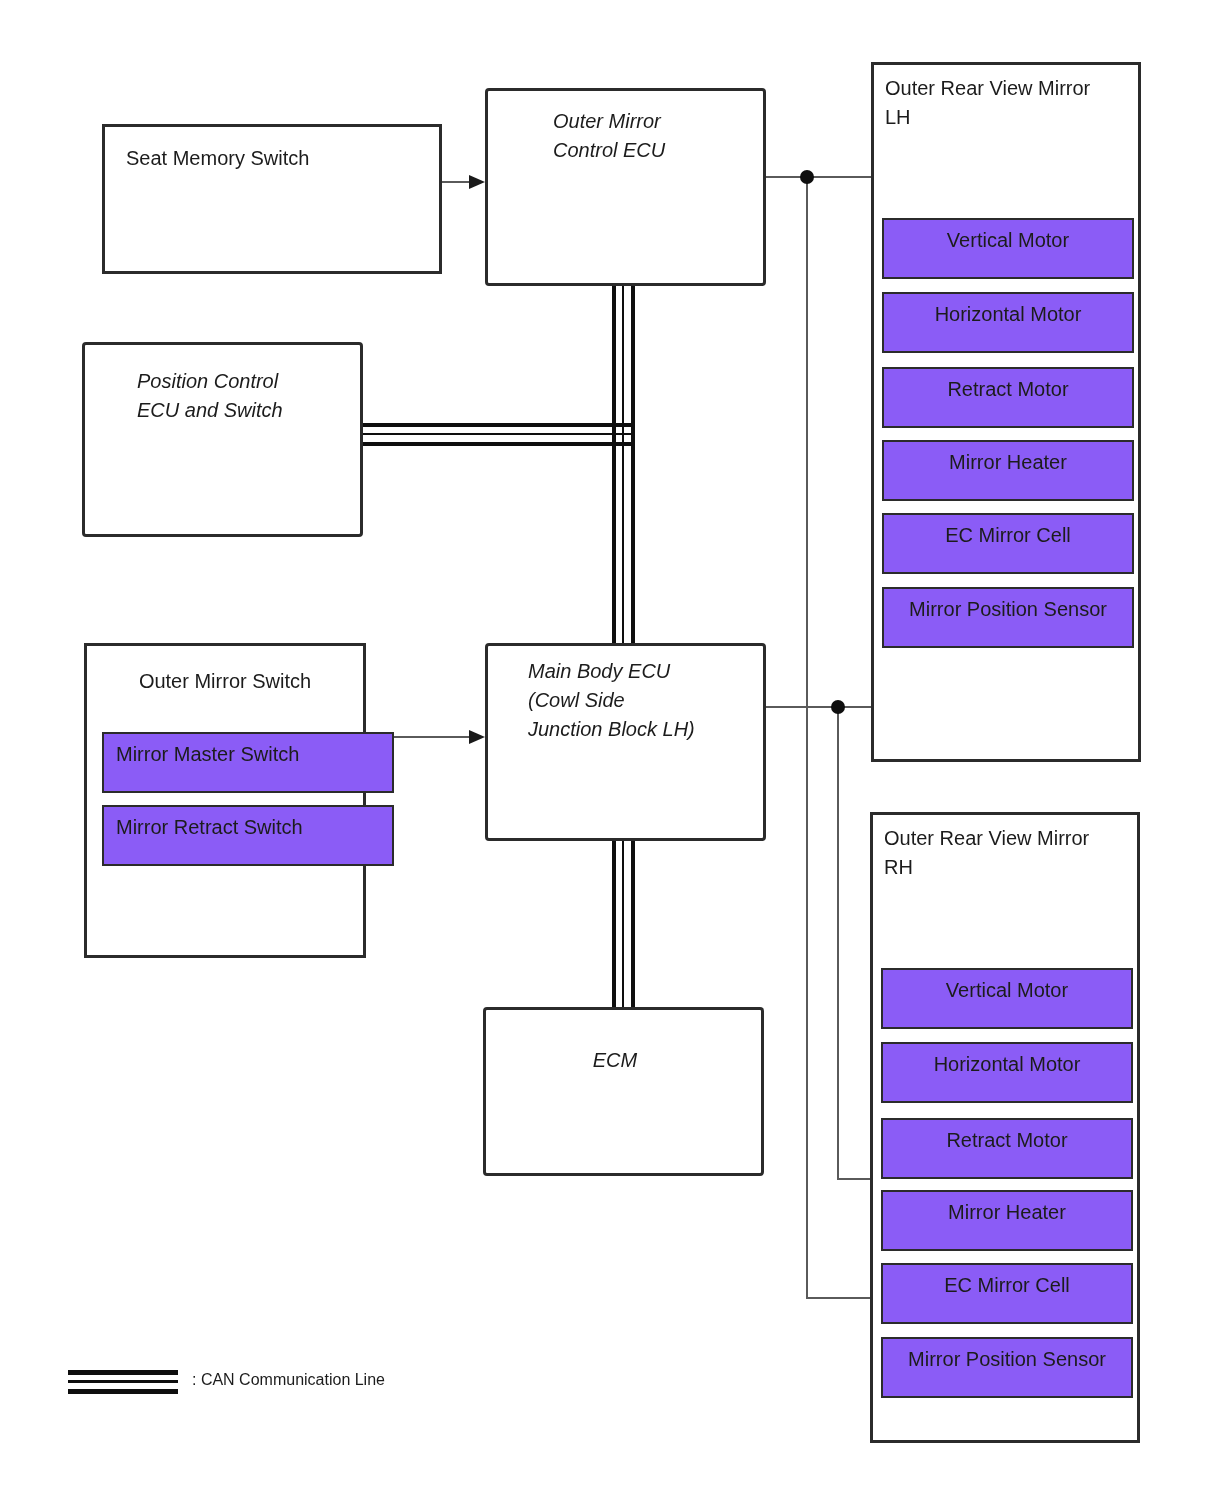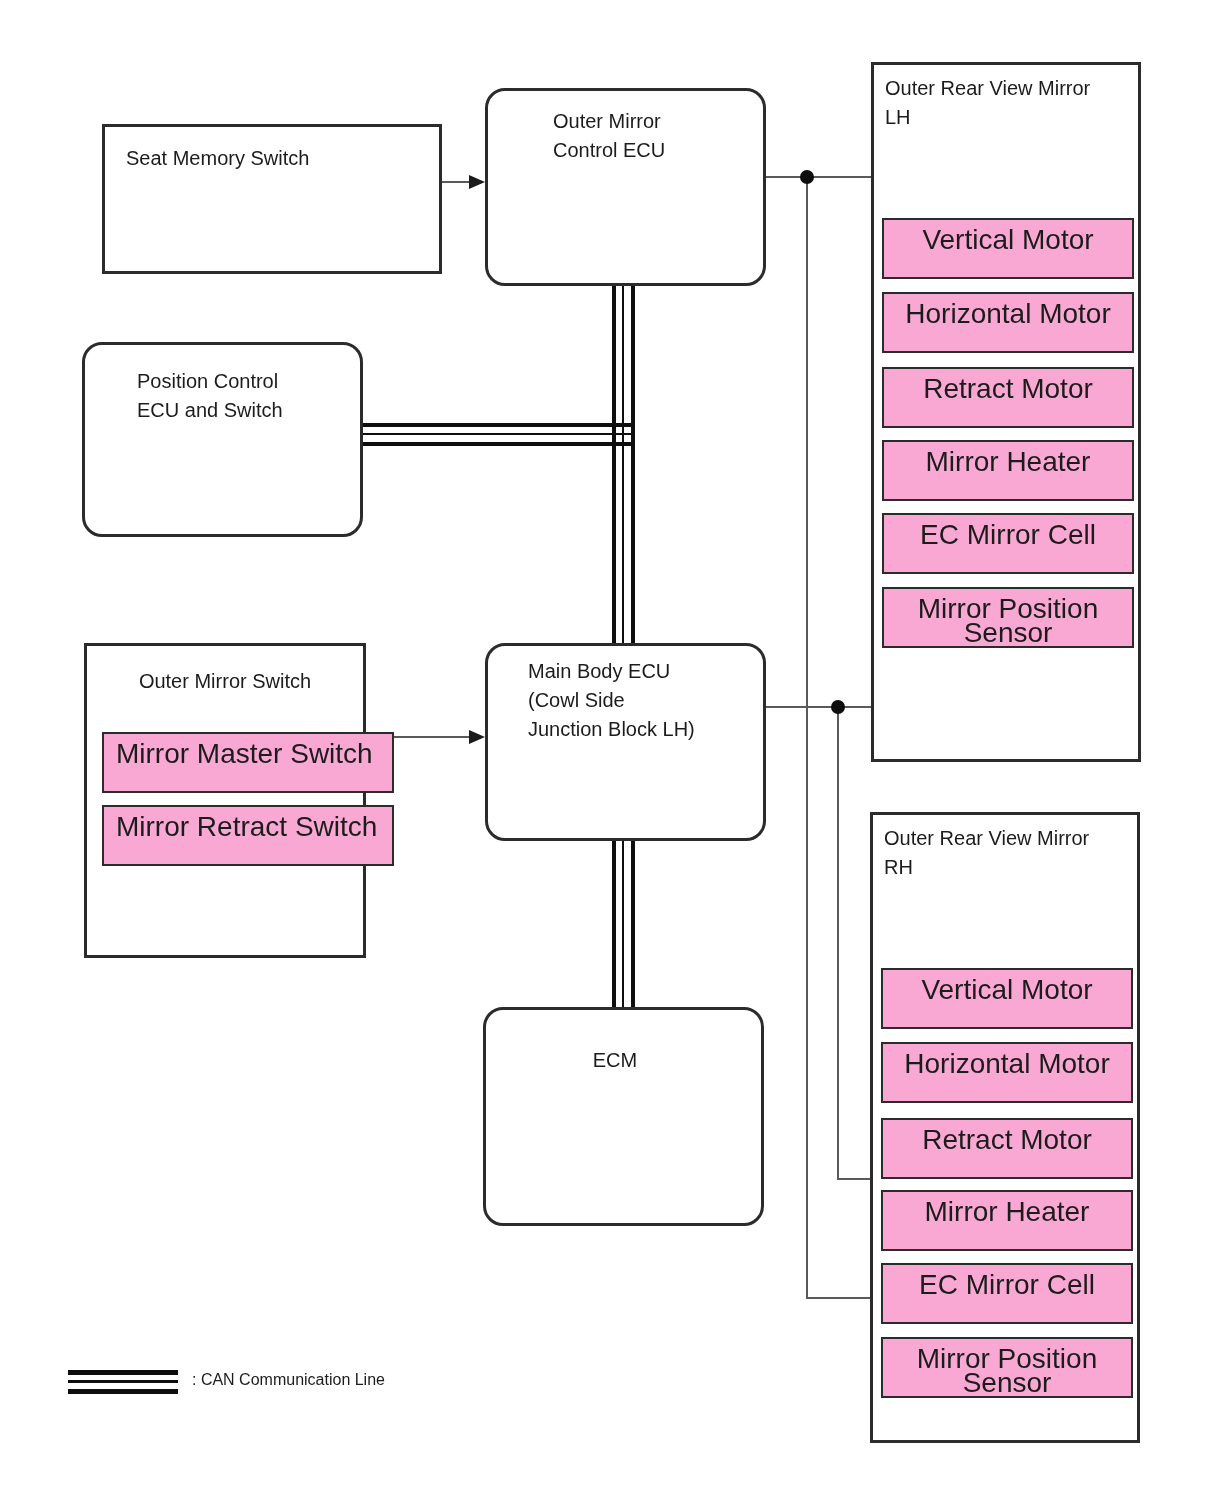--- a/index.html
+++ b/index.html
@@ -15,26 +15,26 @@
     background: #ffffff;
     overflow: hidden;
   }
   .box {
     position: absolute;
     background: #ffffff;
     border: 3px solid #2b2b2b;
     font-size: 20px;
     line-height: 29px;
   }
-  .rounded { border-radius: 20px; }
+  .rounded { border-radius: 4px; font-style: italic; }
   .subbox {
     position: absolute;
-    background: #f9a8d4;
+    background: #8b5cf6;
     border: 2px solid #2b2b2b;
-    font-size: 28px;
+    font-size: 20px;
     line-height: 24px;
   }
   .subbox.centered { text-align: center; padding-top: 8px; }
   .subbox.leftpad { padding: 8px 0 0 12px; }
   .hline { position: absolute; height: 2px; background: #5a5a5a; }
   .vline { position: absolute; width: 2px; background: #5a5a5a; }
   .canline { position: absolute; background: #0e0e0e; }
   .dot {
     position: absolute;
     width: 14px; height: 14px;
@@ -49,21 +49,21 @@
     border-left: 16px solid #1a1a1a;
   }
   .label-block { display: block; }
   
   #seat-memory-switch   { left: 83px;  top: 124px;  width: 340px; height: 150px; padding: 17px 0 0 21px; margin-left: 19px; }
   #outer-mirror-ecu     { left: 485px; top: 88px;   width: 281px; height: 198px; padding: 16px 0 0 65px; }
   #position-control-ecu { left: 82px;  top: 342px;  width: 281px; height: 195px; padding: 22px 0 0 52px; }
   #outer-mirror-switch  { left: 84px;  top: 643px;  width: 282px; height: 315px; }
   #outer-mirror-switch .title { display:block; text-align:center; margin-top: 21px; }
   #main-body-ecu        { left: 485px; top: 643px;  width: 281px; height: 198px; padding: 11px 8px 0 40px; }
-  #ecm-box              { left: 483px; top: 1007px; width: 281px; height: 219px; padding: 36px 17px 0 0; text-align: center; }
+  #ecm-box              { left: 483px; top: 1007px; width: 281px; height: 169px; padding: 36px 17px 0 0; text-align: center; }
   #mirror-lh            { left: 871px; top: 62px;   width: 270px; height: 700px; padding: 9px 0 0 11px; }
   #mirror-rh            { left: 870px; top: 812px;  width: 270px; height: 631px; padding: 9px 0 0 11px; }
   .mirror-item { left: 8px; width: 252px; height: 61px; }
   .oms-item    { left: 15px; width: 292px; height: 61px; }
 </style>
 </head>
 <body>
 
 <div class="canvas">
 

